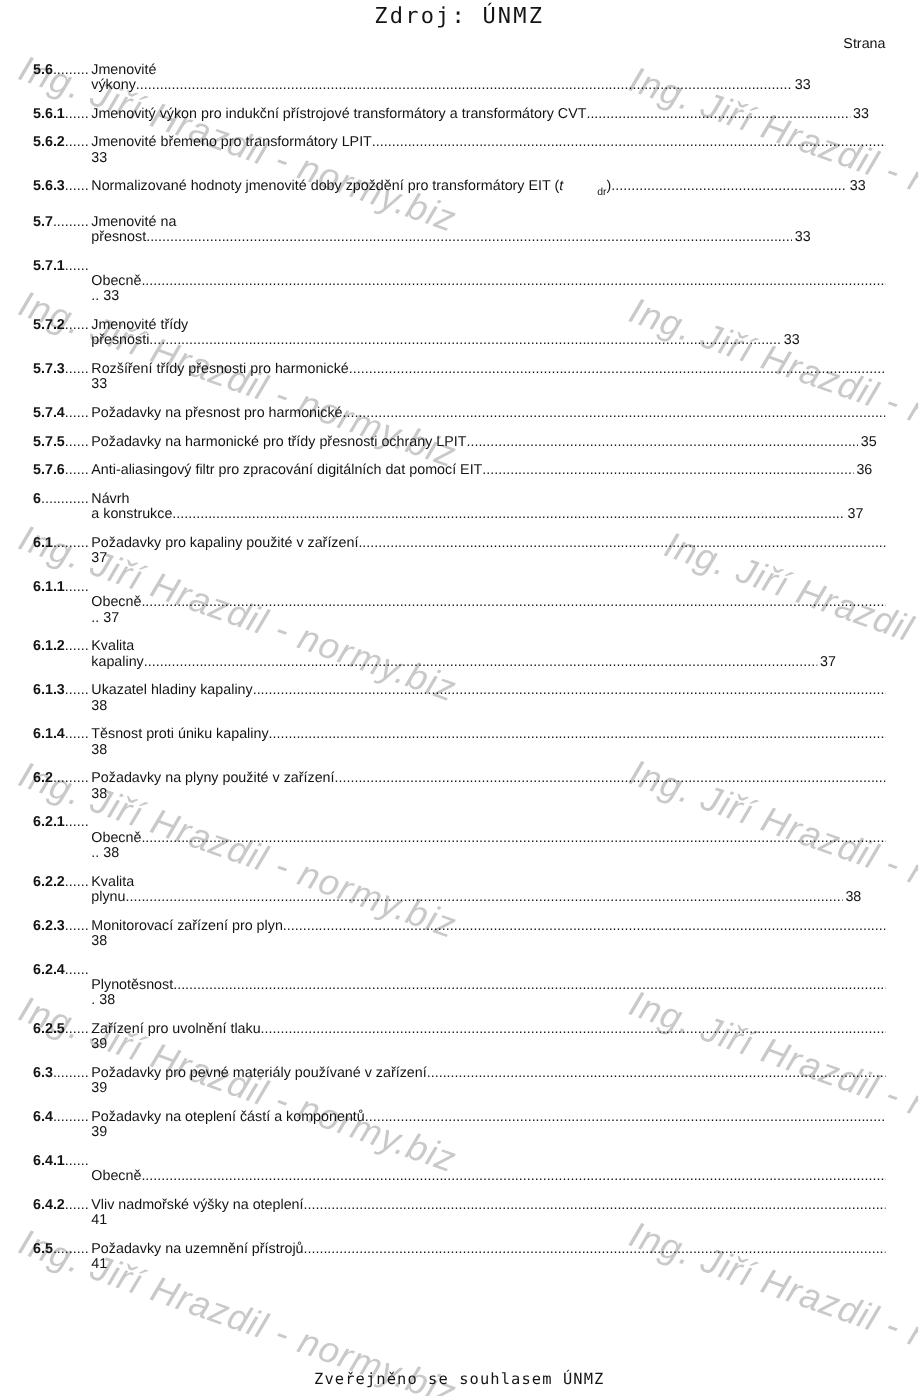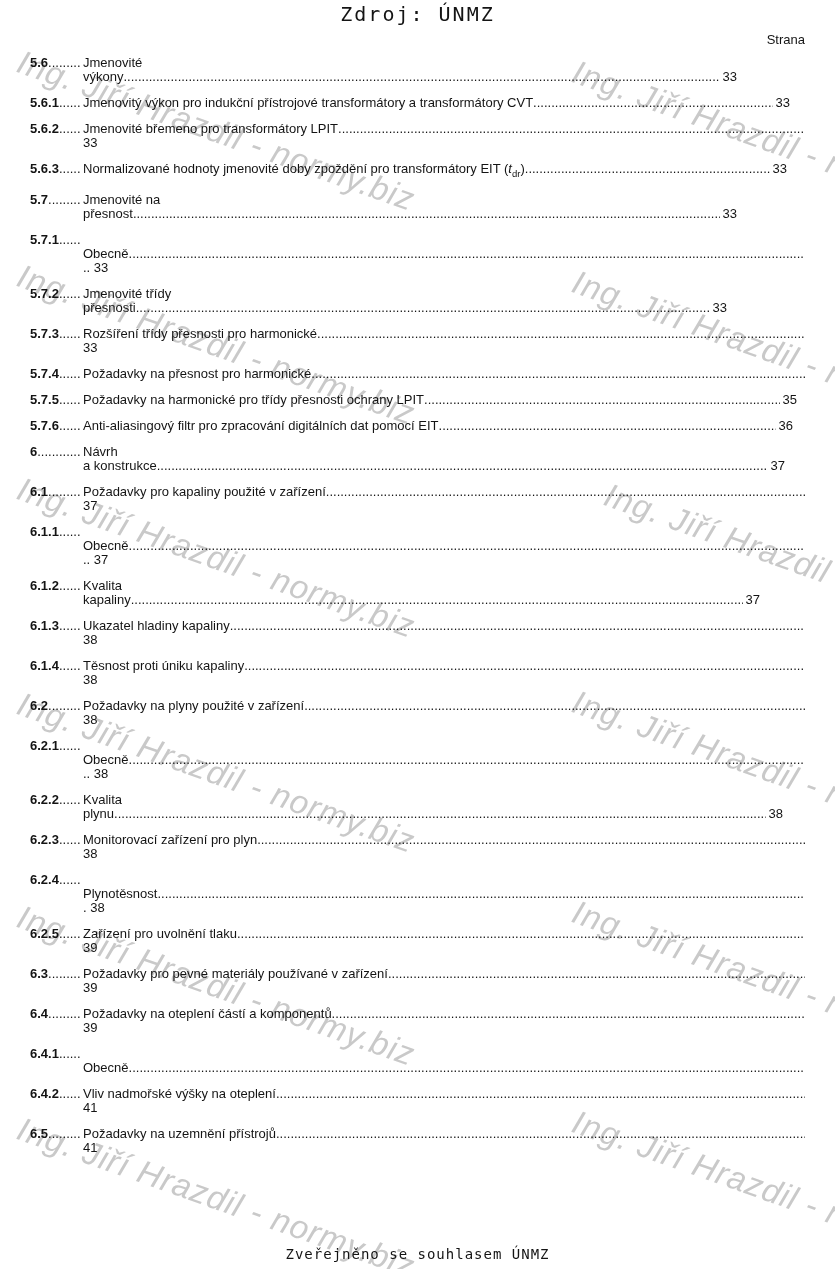--- a/index.html
+++ b/index.html
@@ -12,21 +12,21 @@
        font-size:20px;letter-spacing:2px;}
   .strana{margin-top:7px;margin-right:30px;text-align:right;font-size:13px;line-height:14px;}
   .toc{margin:9px 30px 0 30px;}
   .entry{margin-bottom:12px;}
   .line{display:flex;align-items:baseline;line-height:14px;font-size:13px;white-space:pre;}
   .numblock{flex:0 0 53px;width:53px;overflow:hidden;white-space:pre;}
   .num{font-weight:bold;}
   .line.indent{padding-left:53px;}
   .fill{flex:1 1 0;overflow:hidden;}
   .pgnum{margin-left:3px;}
-  sub{font-size:9.5px;}
+  sub{font-size:9.5px;margin-left:31px;}
   i.var{font-style:italic;}
   .footer{position:absolute;left:0;right:0;top:1246px;text-align:center;z-index:1;
           font-family:"DejaVu Sans Mono","Liberation Mono",monospace;font-size:14px;letter-spacing:1px;}
 </style>
 </head>
 <body>
 
 <div class="page">
   <div id="wm-layer">
       <div class="wm" style="left: 25px; top: 43px; color: rgb(201, 201, 201);">Ing. Jiří Hrazdil - normy.biz</div>

